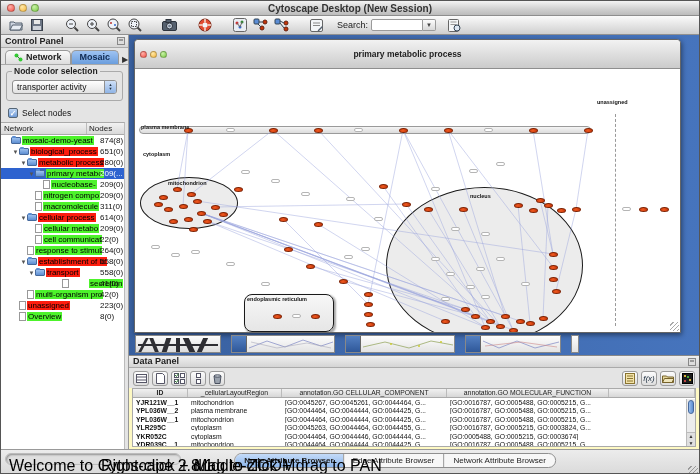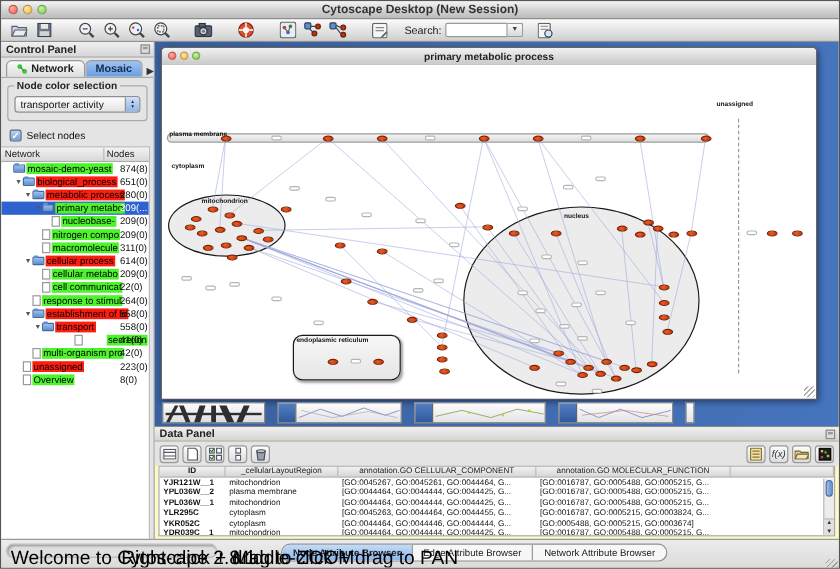--- a/index.html
+++ b/index.html
@@ -73,21 +73,21 @@
   .chip.red { background:#fd1d0e; }
   .count { position:absolute; left:99px; color:#111; }
   .trow.sel .count { color:#fff; }
 
   
   .rightcol { flex:1; display:flex; flex-direction:column; }
   .desktop { height:320px; background:linear-gradient(90deg,#39609f,#4674bd); position:relative; }
 
   .netwin { position:absolute; left:5px; top:4px; width:547px; height:294px; background:#fff;
             border:1px solid #666; border-radius:4px 4px 0 0; box-shadow:1px 2px 5px rgba(0,0,0,.45); display:flex; flex-direction:column;}
-  .netwin .titlebar2 { height:14px; background:linear-gradient(#f2f2f2,#cbcbcb); border-bottom:1px solid #8e8e8e; border-radius:4px 4px 0 0;
+  .netwin .titlebar2 { height:29px; background:linear-gradient(#f2f2f2,#cbcbcb); border-bottom:1px solid #8e8e8e; border-radius:4px 4px 0 0;
             display:flex; align-items:center; position:relative; }
   .lights2 { display:flex; gap:3px; margin-left:5px; }
   .lights2 .light { width:7px; height:7px; }
   .ntitle { position:absolute; left:0; right:0; text-align:center; font-size:8.5px; font-weight:bold; color:#222; }
   .canvas { position:relative; flex:1; background:#fff; overflow:hidden; }
 
   .region { position:absolute; background:#ececec; border:1px solid #1a1a1a; }
   .membrane { left:4px; top:57px; width:452px; height:8px; border-radius:4px; border-color:#9a9a9a; background:linear-gradient(#f4f4f4,#dcdcdc); }
   .mito { left:5px; top:108px; width:98px; height:52px; border-radius:50%; border-width:1.5px; }
   .nucleus { left:251px; top:118px; width:197px; height:157px; border-radius:50%; border-width:1.5px; }

